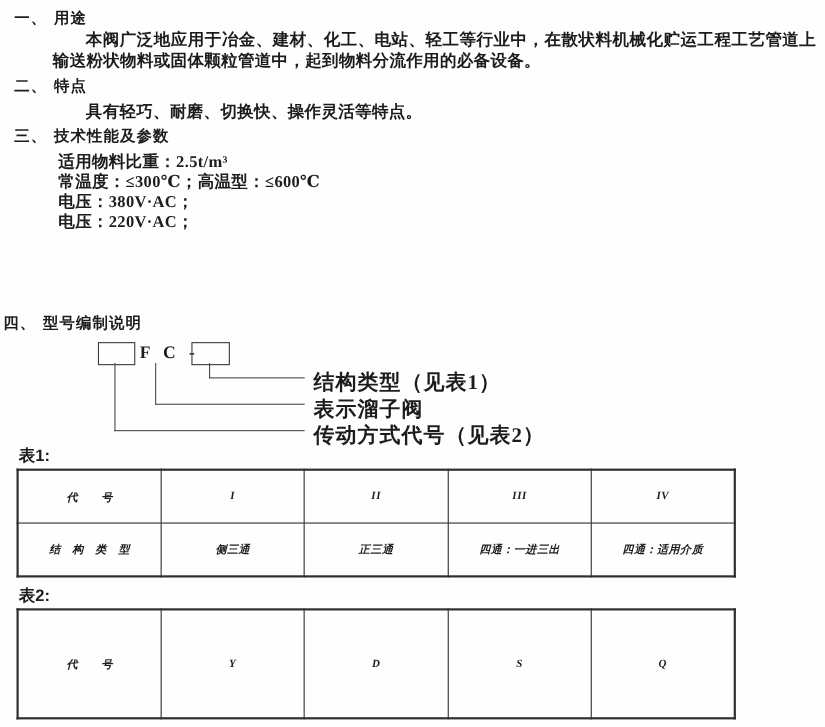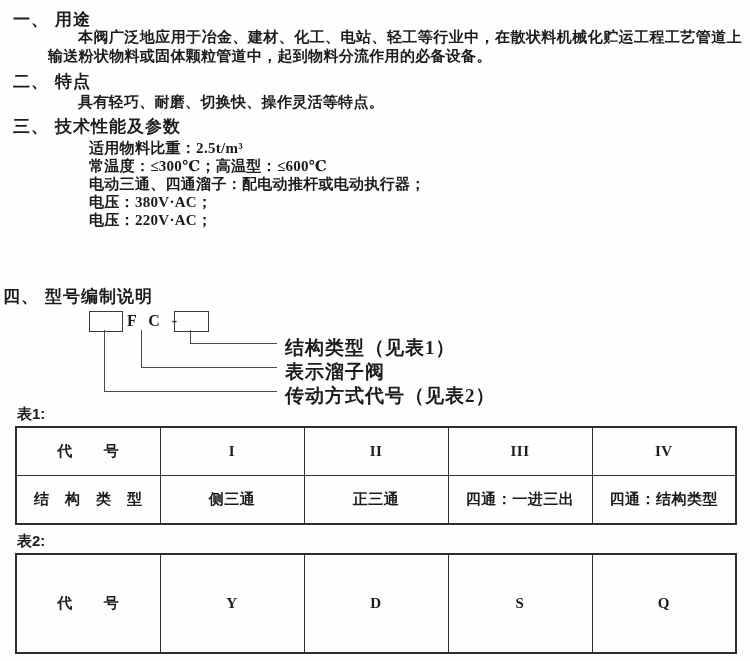--- a/index.html
+++ b/index.html
@@ -5,45 +5,46 @@
   html,body{margin:0;padding:0;}
   body{
     width:750px;height:661px;position:relative;
     background:#fefefe;color:#1c1c1c;
     font-family:"Liberation Serif","DejaVu Serif",serif;
     overflow:hidden;
   }
   .abs{position:absolute;}
   .h{
     font-family:Liberation Serif, serif;
-    font-weight:bold;font-size:17px;letter-spacing:1px;
+    font-weight:bold;font-size:14px;letter-spacing:1px;
     white-space:nowrap;
   }
   .h .h-no{margin-right:6px;}
   .body-text{
     font-size:15px;line-height:19px;font-weight:600;
     letter-spacing:0.3px;text-align:justify;
   }
   .indent{text-indent:2em;}
-  .spec-line{font-size:15px;line-height:18px;font-weight:600;white-space:nowrap;letter-spacing:0.3px;margin-left:36px;}
+  .spec-line{font-size:15px;line-height:18px;font-weight:600;white-space:nowrap;letter-spacing:0.3px;}
   
   .mbox{border:1px solid #3a3a3a;background:transparent;}
   .vline{width:1px;background:#4a4a4a;}
   .hline{height:1px;background:#4a4a4a;}
   .code-text{font-size:16px;font-weight:600;letter-spacing:4px;white-space:nowrap;text-align:center;}
   .dlabel{font-size:19px;font-weight:600;white-space:nowrap;letter-spacing:1px;}
   
   .tlabel{
     font-family:"Liberation Sans","DejaVu Sans",sans-serif;
     font-weight:bold;font-size:15px;
   }
   table.spec{
     border-collapse:collapse;table-layout:fixed;
-    width:722px;height:99px;
-    font-size:15px;
+    width:654px;height:99px;
+    font-size:10px;
+    font-style:italic;
   }
   table.spec td{
     border:1px solid #2e2e2e;text-align:center;vertical-align:middle;
     font-weight:600;letter-spacing:0.5px;padding:0 2px;
     overflow:hidden;white-space:nowrap;
   }
   table.spec{border:2px solid #2e2e2e;}
   td.code-cell{font-weight:normal;letter-spacing:0;}
 </style>
 </head>
@@ -58,21 +59,20 @@
   <span class="h-no">二、</span><span>特点</span>
 </div>
 <div class="abs body-text" style="left:78px;top:93px;width:660px;">具有轻巧、耐磨、切换快、操作灵活等特点。</div>
 
 <div class="abs h" style="left:13px;top:115px;">
   <span class="h-no">三、</span><span>技术性能及参数</span>
 </div>
 <div class="abs" style="left:53px;top:139px;">
   <div class="spec-line">适用物料比重：2.5t/m³</div>
   <div class="spec-line">常温度：≤300℃；高温型：≤600℃</div>
-  <div class="spec-line">电动三通、四通溜子：配电动推杆或电动执行器；</div>
   <div class="spec-line">电压：380V·AC；</div>
   <div class="spec-line">电压：220V·AC；</div>
 </div>
 
 <div class="abs h" style="left:3px;top:285px;">
   <span class="h-no">四、</span><span>型号编制说明</span>
 </div>
 
 <div class="abs mbox" style="left:89px;top:311px;width:32px;height:19px;"></div>
 <div class="abs code-text" style="left:127px;top:311px;line-height:19px;">F C -</div>
@@ -105,21 +105,21 @@
     <td class="code-cell">I</td>
     <td class="code-cell">II</td>
     <td class="code-cell">III</td>
     <td class="code-cell">IV</td>
   </tr>
   <tr>
     <td>结　构　类　型</td>
     <td>侧三通</td>
     <td>正三通</td>
     <td>四通：一进三出</td>
-    <td>四通：结构类型</td>
+    <td>四通：适用介质</td>
   </tr>
 </tbody>
   </table>
 
 <div class="abs tlabel" style="left:17px;top:532px;">表2:</div>
 <table class="spec abs" style="left:15px;top:553px;height:101px;">
   <colgroup>
       <col style="width:20%">
       <col style="width:20%">
       <col style="width:20%">

